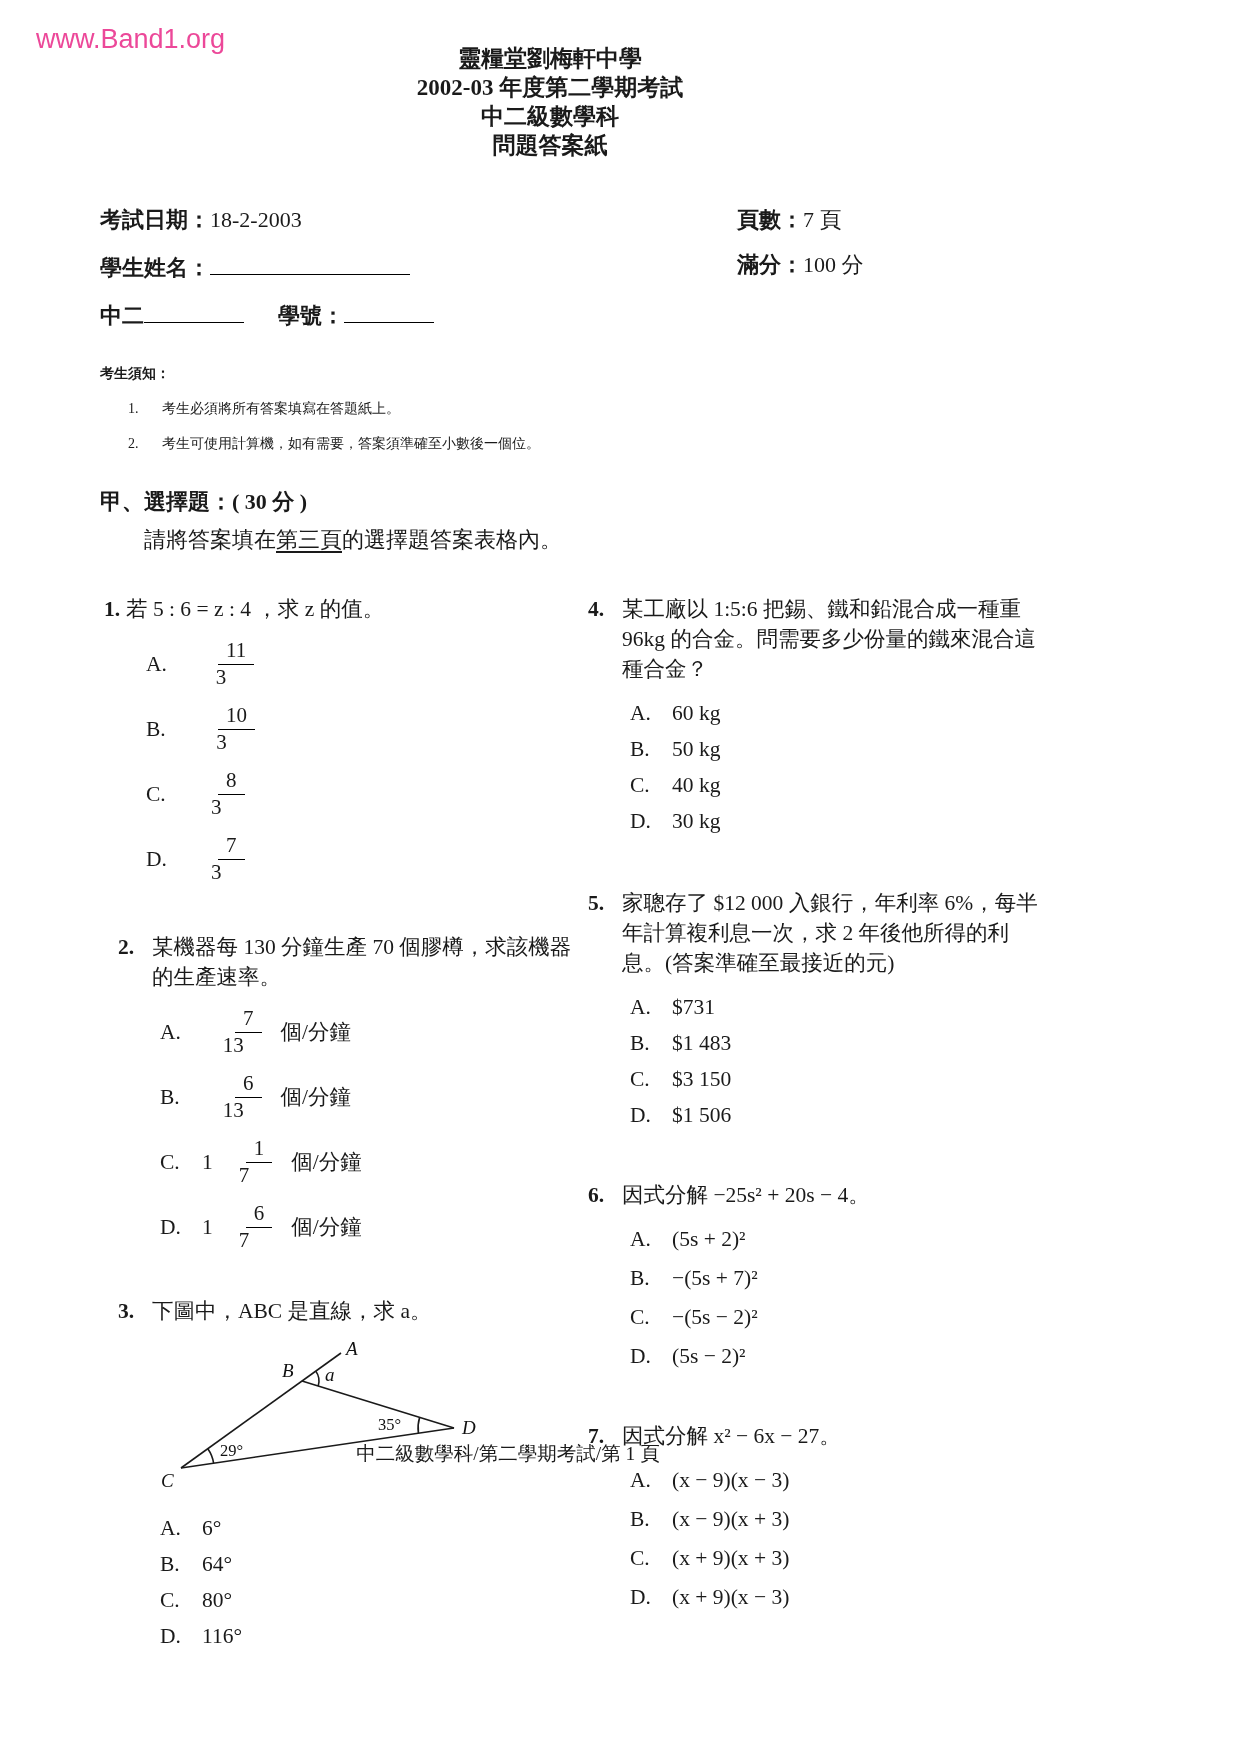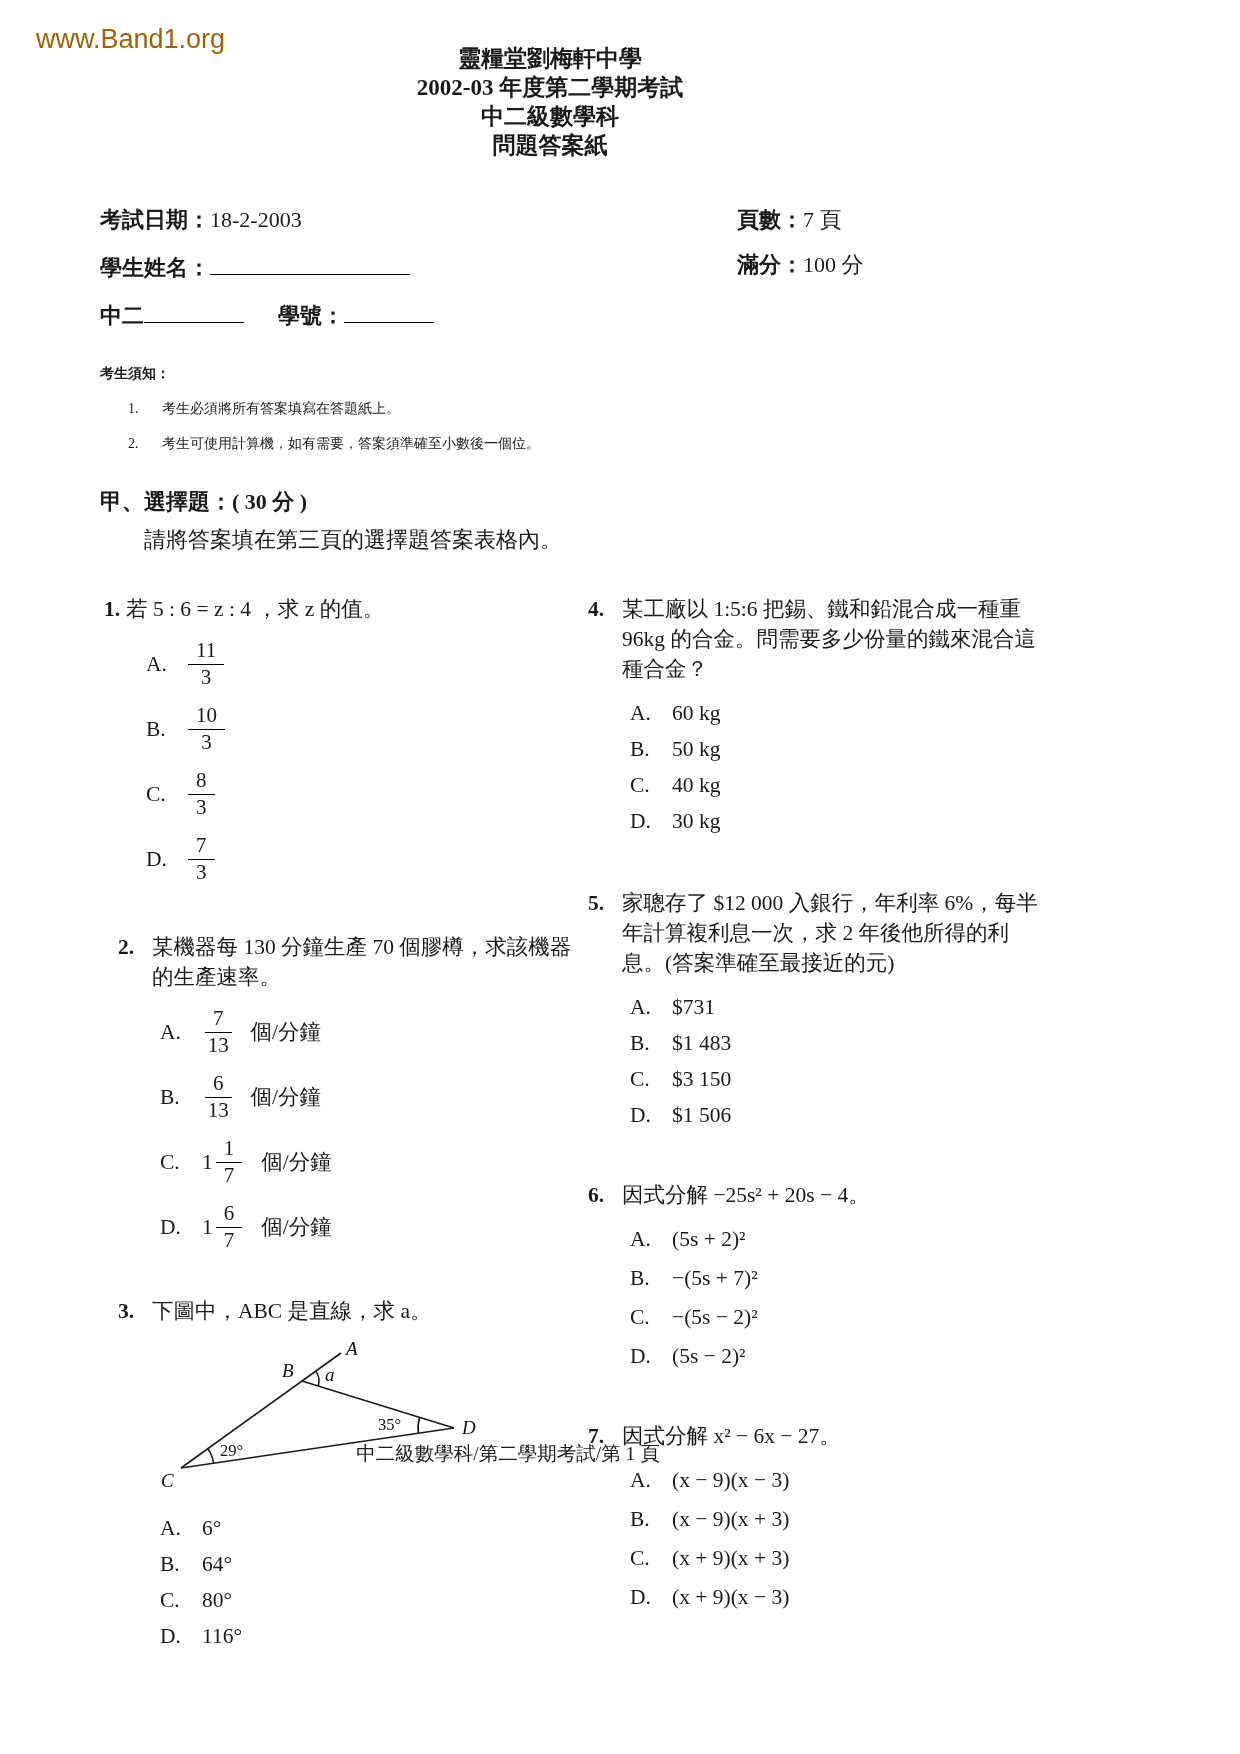--- a/index.html
+++ b/index.html
@@ -4,21 +4,21 @@
 <style>
   * { margin:0; padding:0; box-sizing:border-box; }
   html,body { background:#ffffff; }
   .page {
     width:1240px; height:1754px; position:relative; background:#ffffff;
     font-family:"Liberation Serif","DejaVu Serif",serif; color:#1a1a1a; overflow:hidden;
   }
   .watermark {
     position:absolute; top:24px; left:36px;
     font-family:"Liberation Sans","DejaVu Sans",sans-serif;
-    font-size:27px; color:#a16207;
+    font-size:27px; color:#ec4899;
   }
   .header { padding-top:44px; width:1100px; text-align:center; }
   .header .h-line { font-size:23px; line-height:29px; font-weight:bold; }
 
   .info {
     margin:46px 0 0 100px; width:1000px;
     display:grid; grid-template-columns:637px auto; row-gap:17px;
     font-size:22px; line-height:28px;
   }
   .lbl { font-weight:600; }
@@ -30,42 +30,42 @@
   .gap-mid { display:inline-block; width:34px; }
 
   .notice { margin:30px 0 0 100px; font-size:14px; line-height:28px; }
   .notice-title { font-weight:bold; }
   .notice-item { margin:7px 0 0 28px; display:flex; }
   .notice-num { width:34px; }
 
   .section-a { margin:30px 0 0 100px; font-size:22px; line-height:28px; }
   .section-title { font-weight:bold; }
   .section-note { margin:10px 0 0 44px; }
-  .u { text-underline-offset:4px; }
+  .u { text-decoration:underline; text-underline-offset:4px; }
 
   .questions { display:flex; margin:40px 0 0 104px; }
   .col-left { width:468px; }
   .col-right { width:450px; margin-left:16px; }
 
   .q { font-size:21.5px; line-height:30px; }
   .qhead { display:flex; }
   .qnum { font-weight:bold; min-width:34px; flex:0 0 auto; }
   .qnum.tight { min-width:22px; }
   .qtext { flex:1; }
   .q-indent { margin-left:14px; }
 
   .opts { margin:14px 0 0 42px; }
   .opt { display:flex; align-items:center; margin-top:10px; }
   .opt-label { width:42px; flex:0 0 auto; }
   .opts.fracs .opt { margin-top:15px; }
   .opts.plain .opt { margin-top:6px; align-items:baseline; }
   .opts.mathset .opt { margin-top:9px; align-items:baseline; }
 
   .frac { display:inline-block; text-align:center; line-height:1.12; font-size:21px; }
-  .frac .num { display:block; border-bottom:1.5px solid #000; padding:0 8px 1px; }
+  .frac .num { display:block; border-bottom:1.5px solid #000; padding:0 8px 1px;margin-left:30px; }
   .frac .den { display:block; padding-top:1px; }
   .mixed { display:inline-flex; align-items:center; }
   .whole { margin-right:3px; }
   .suffix { margin-left:19px; }
 
   .diagram { margin:14px 0 0 38px; }
   .q3opts { margin-top:10px; }
 
   .footer {
     position:absolute; top:1440px; left:0; width:1016px;

